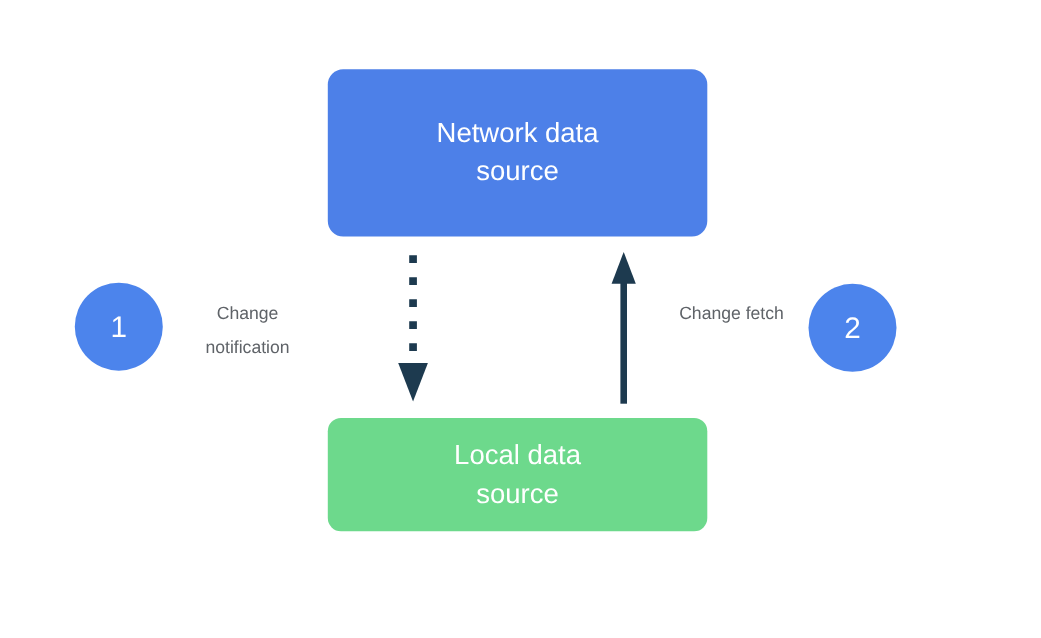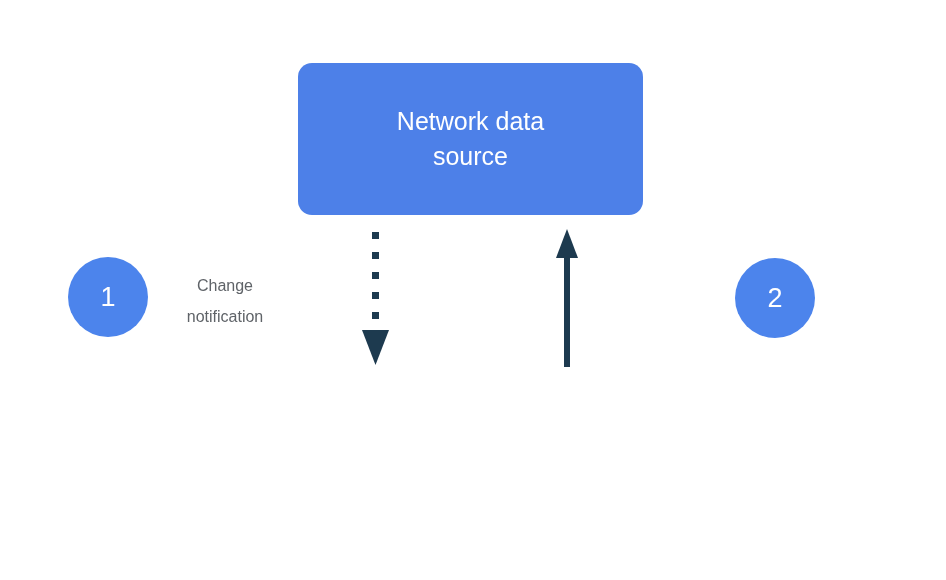--- a/index.html
+++ b/index.html
@@ -100,15 +100,19 @@
   </svg>
 
   <div class="badge badge-1">
     <span>1</span>
   </div>
   <div class="step-label step-label-1">Change notification</div>
 
   <div class="badge badge-2">
     <span>2</span>
   </div>
+  <div class="step-label step-label-2">Change fetch</div>
 
+  <div class="node node-local">
+    <span class="node-label">Local data source</span>
+  </div>
 
 </div>
 
 </body></html>

